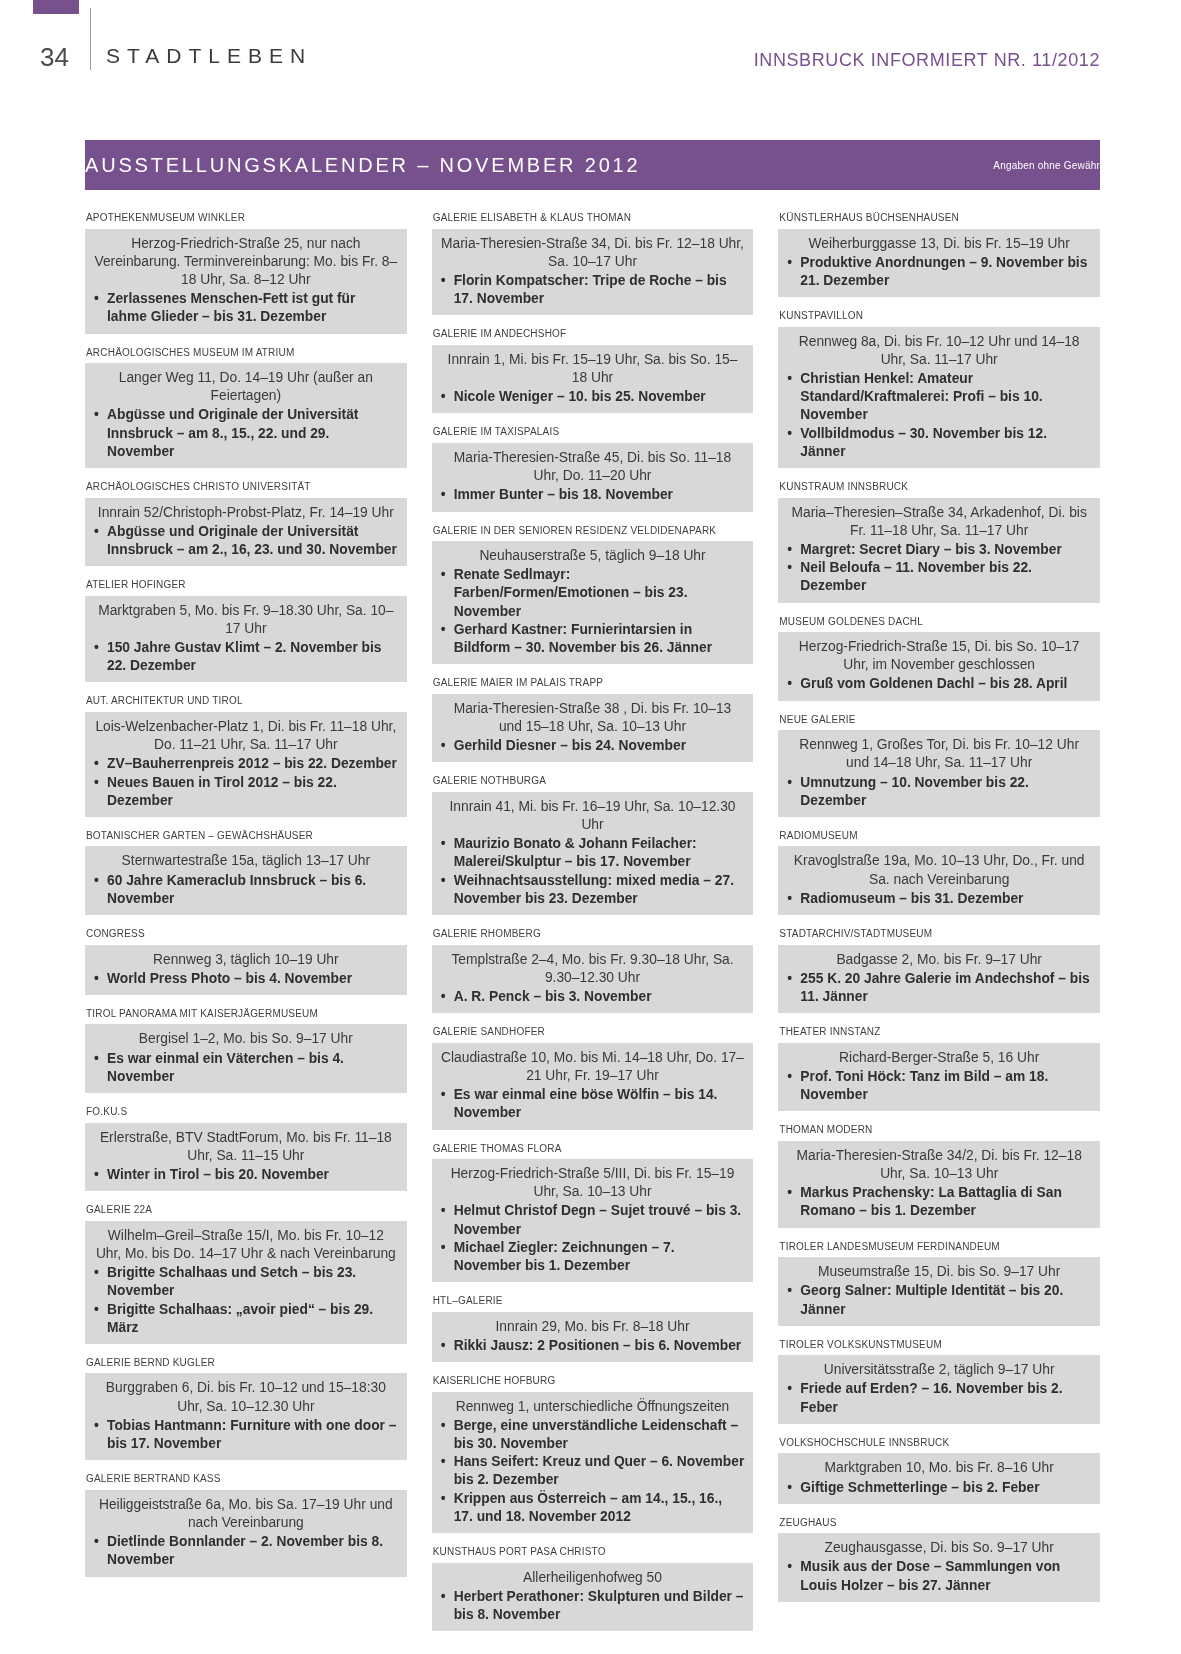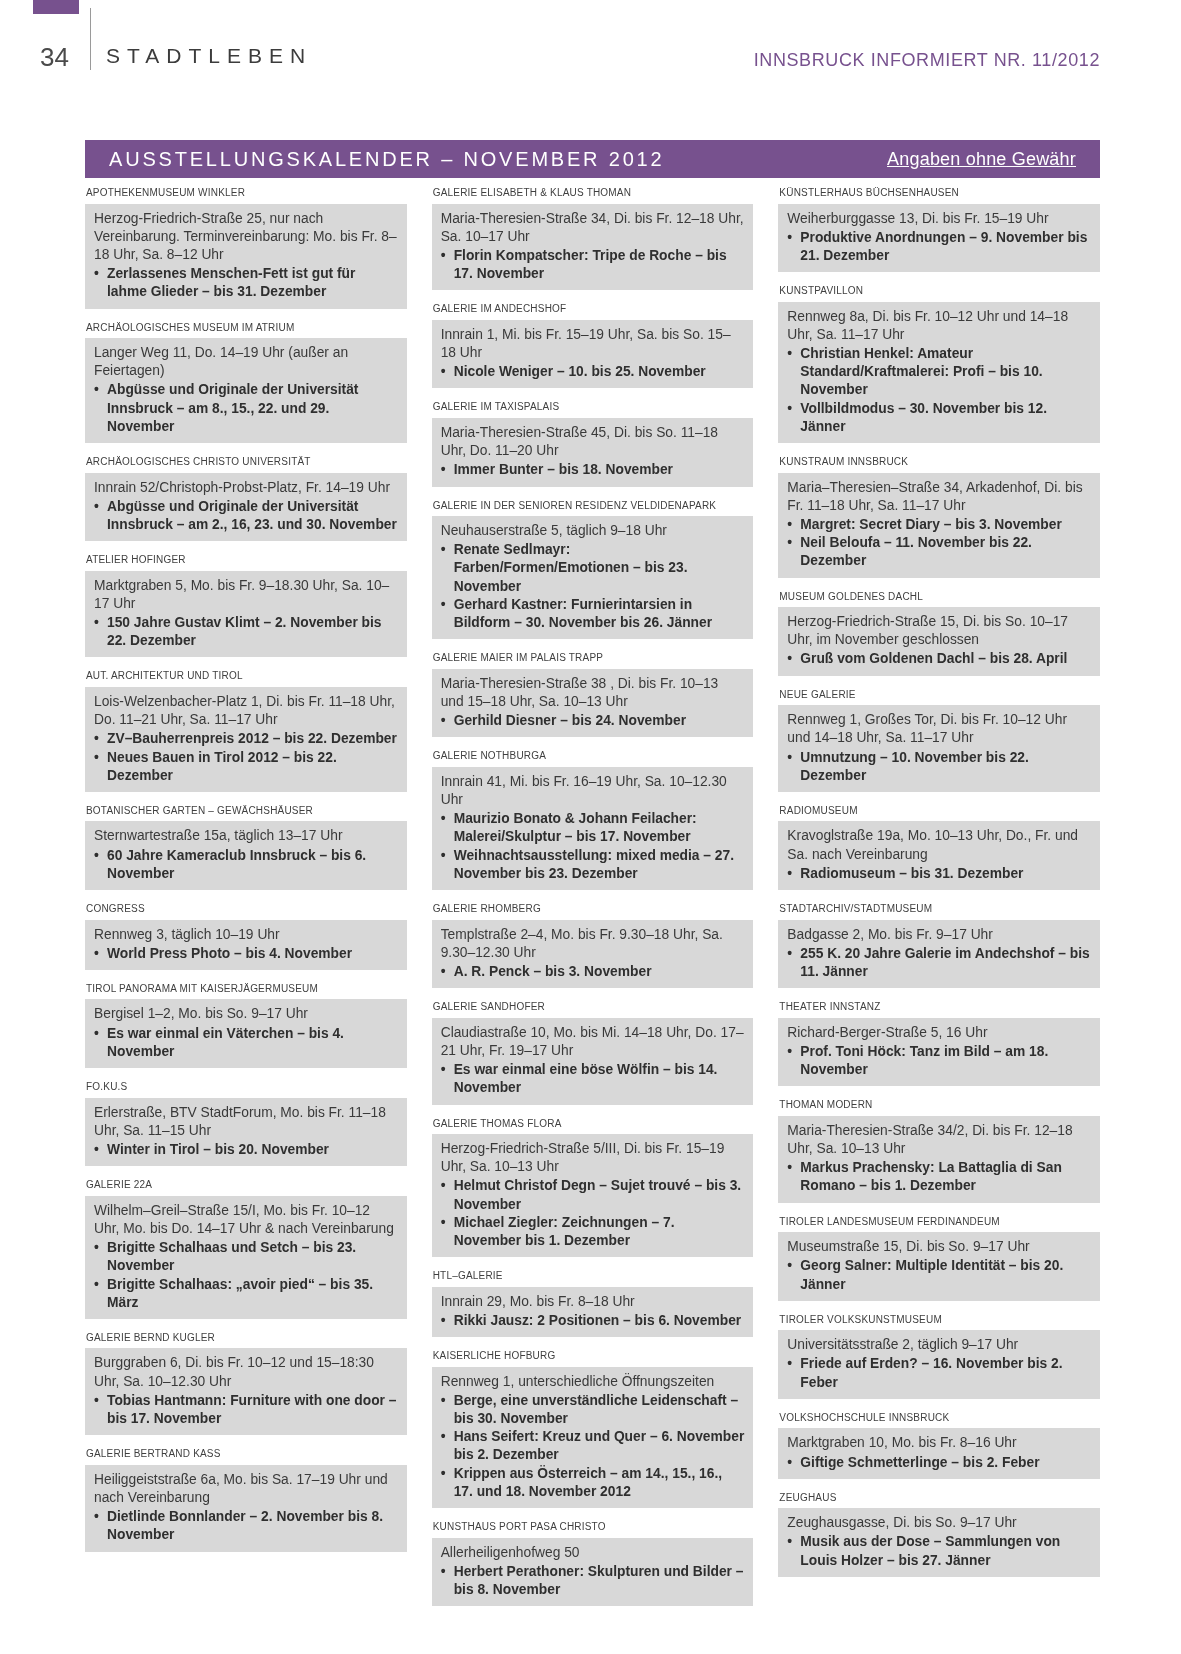--- a/index.html
+++ b/index.html
@@ -10,35 +10,35 @@
   }
   
   .corner{position:absolute;left:33px;top:0;width:46px;height:14px;background:#77518e;}
   .pageno{position:absolute;left:40px;top:42px;font-size:26px;color:#4a4a4a;}
   .vrule{position:absolute;left:90px;top:8px;width:1px;height:62px;background:#9a9a9a;}
   .section-label{position:absolute;left:106px;top:44px;font-size:21px;letter-spacing:7px;color:#3c3c3c;}
   .masthead{position:absolute;right:81px;top:50px;font-size:18px;letter-spacing:0.6px;color:#77518e;}
   
   .content{position:absolute;left:85px;top:140px;width:1015px;}
   .title-bar{
-    background:#77518e;color:#ffffff;height:38px;display:flex;align-items:center;
-    justify-content:space-between;padding:0 24px;box-sizing:border-box;margin-bottom:3px;
+    background:#77518e;color:#ffffff;height:50px;display:flex;align-items:center;
+    justify-content:space-between;padding:0 0;box-sizing:border-box;margin-bottom:16px;
   }
   .cal-title{font-size:20px;letter-spacing:2.8px;}
-  .cal-note{font-size:18px;letter-spacing:0.2px;text-decoration:underline;}
+  .cal-note{font-size:10px;letter-spacing:0.2px;}
   
   .columns{display:flex;gap:25px;align-items:flex-start;}
   .col{flex:1;min-width:0;display:flex;flex-direction:column;}
   .venue{margin-bottom:7px;}
   .venue-title{
     margin:0;font-size:10px;font-weight:normal;color:#404040;letter-spacing:0.2px;
     padding:6px 1px 5px 1px;line-height:1.15;
   }
   .venue-box{background:#d8d8d8;padding:6px 9px 7px 9px;font-size:13.8px;line-height:1.32;}
-  .venue-info{margin:0 0 1px 0;color:#3a3a3a;}
+  .venue-info{margin:0 0 1px 0;color:#3a3a3a;text-align:center;}
   .exhibit{display:flex;font-weight:bold;color:#2f2f2f;}
   .bullet{width:13px;flex:0 0 13px;}
   .exhibit-text{flex:1;min-width:0;}
 </style>
 </head>
 <body>
 
 <header>
   <div class="corner"></div>
   <div class="pageno">34</div>
@@ -153,21 +153,21 @@
           <section class="venue">
             <h3 class="venue-title">GALERIE 22A</h3>
             <div class="venue-box">
               <p class="venue-info">Wilhelm–Greil–Straße 15/I, Mo. bis Fr. 10–12 Uhr, Mo. bis Do. 14–17 Uhr &amp; nach Vereinbarung</p>
               <div class="exhibit">
                 <span class="bullet">•</span>
                 <span class="exhibit-text">Brigitte Schalhaas und Setch – bis 23. November</span>
               </div>
               <div class="exhibit">
                 <span class="bullet">•</span>
-                <span class="exhibit-text">Brigitte Schalhaas: „avoir pied“ – bis 35. März</span>
+                <span class="exhibit-text">Brigitte Schalhaas: „avoir pied“ – bis 29. März</span>
               </div>
             </div>
           </section>
           <section class="venue">
             <h3 class="venue-title">GALERIE BERND KUGLER</h3>
             <div class="venue-box">
               <p class="venue-info">Burggraben 6, Di. bis Fr. 10–12 und 15–18:30 Uhr, Sa. 10–12.30 Uhr</p>
               <div class="exhibit">
                 <span class="bullet">•</span>
                 <span class="exhibit-text">Tobias Hantmann: Furniture with one door – bis 17. November</span>

